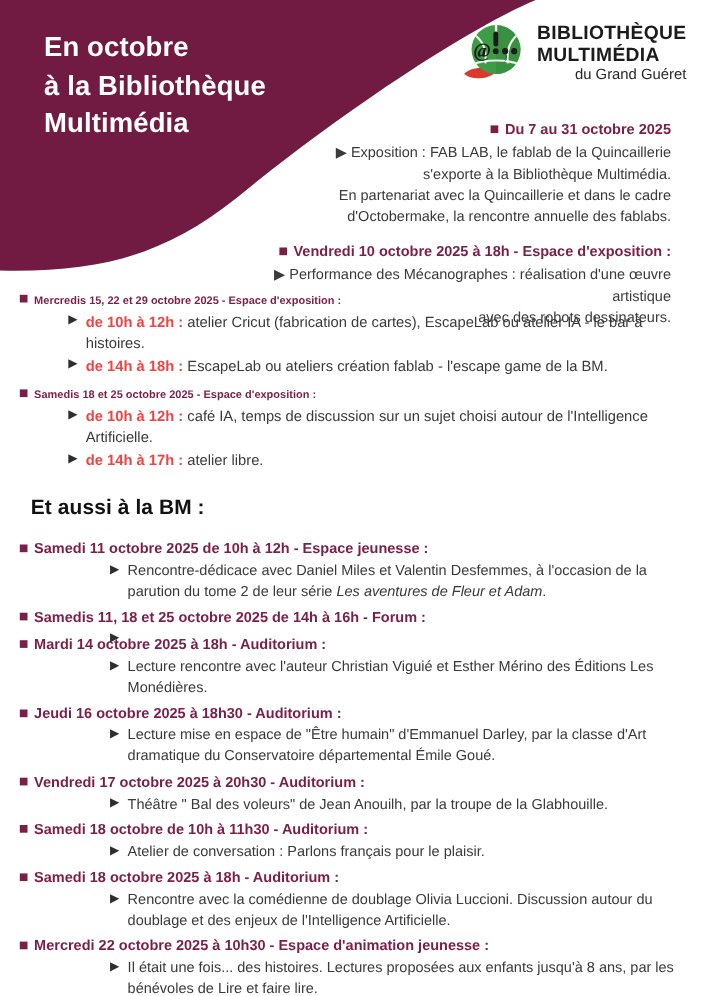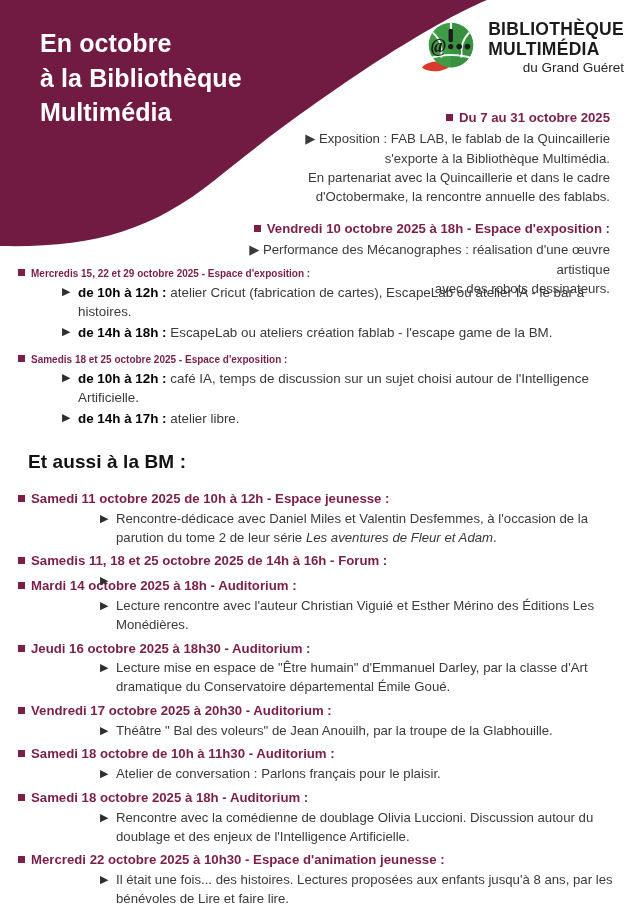--- a/index.html
+++ b/index.html
@@ -134,21 +134,21 @@
     color: #3a3a3a;
     font-size: 13.4px;
     line-height: 1.42;
     margin-top: 2px;
   }
   .ev-sub .tri {
     position: absolute;
     left: 44px;
     top: 1px;
   }
-  .ev-sub b { color: #000000; font-weight: bold; text-align: right; }
+  .ev-sub b { color: #ef4444; font-weight: bold; text-align: right; }
 
   
   #section-aussi {
     position: absolute;
     left: 18px;
     top: 451px;
     width: 608px;
   }
   #aussi-title {
     color: #121212;

